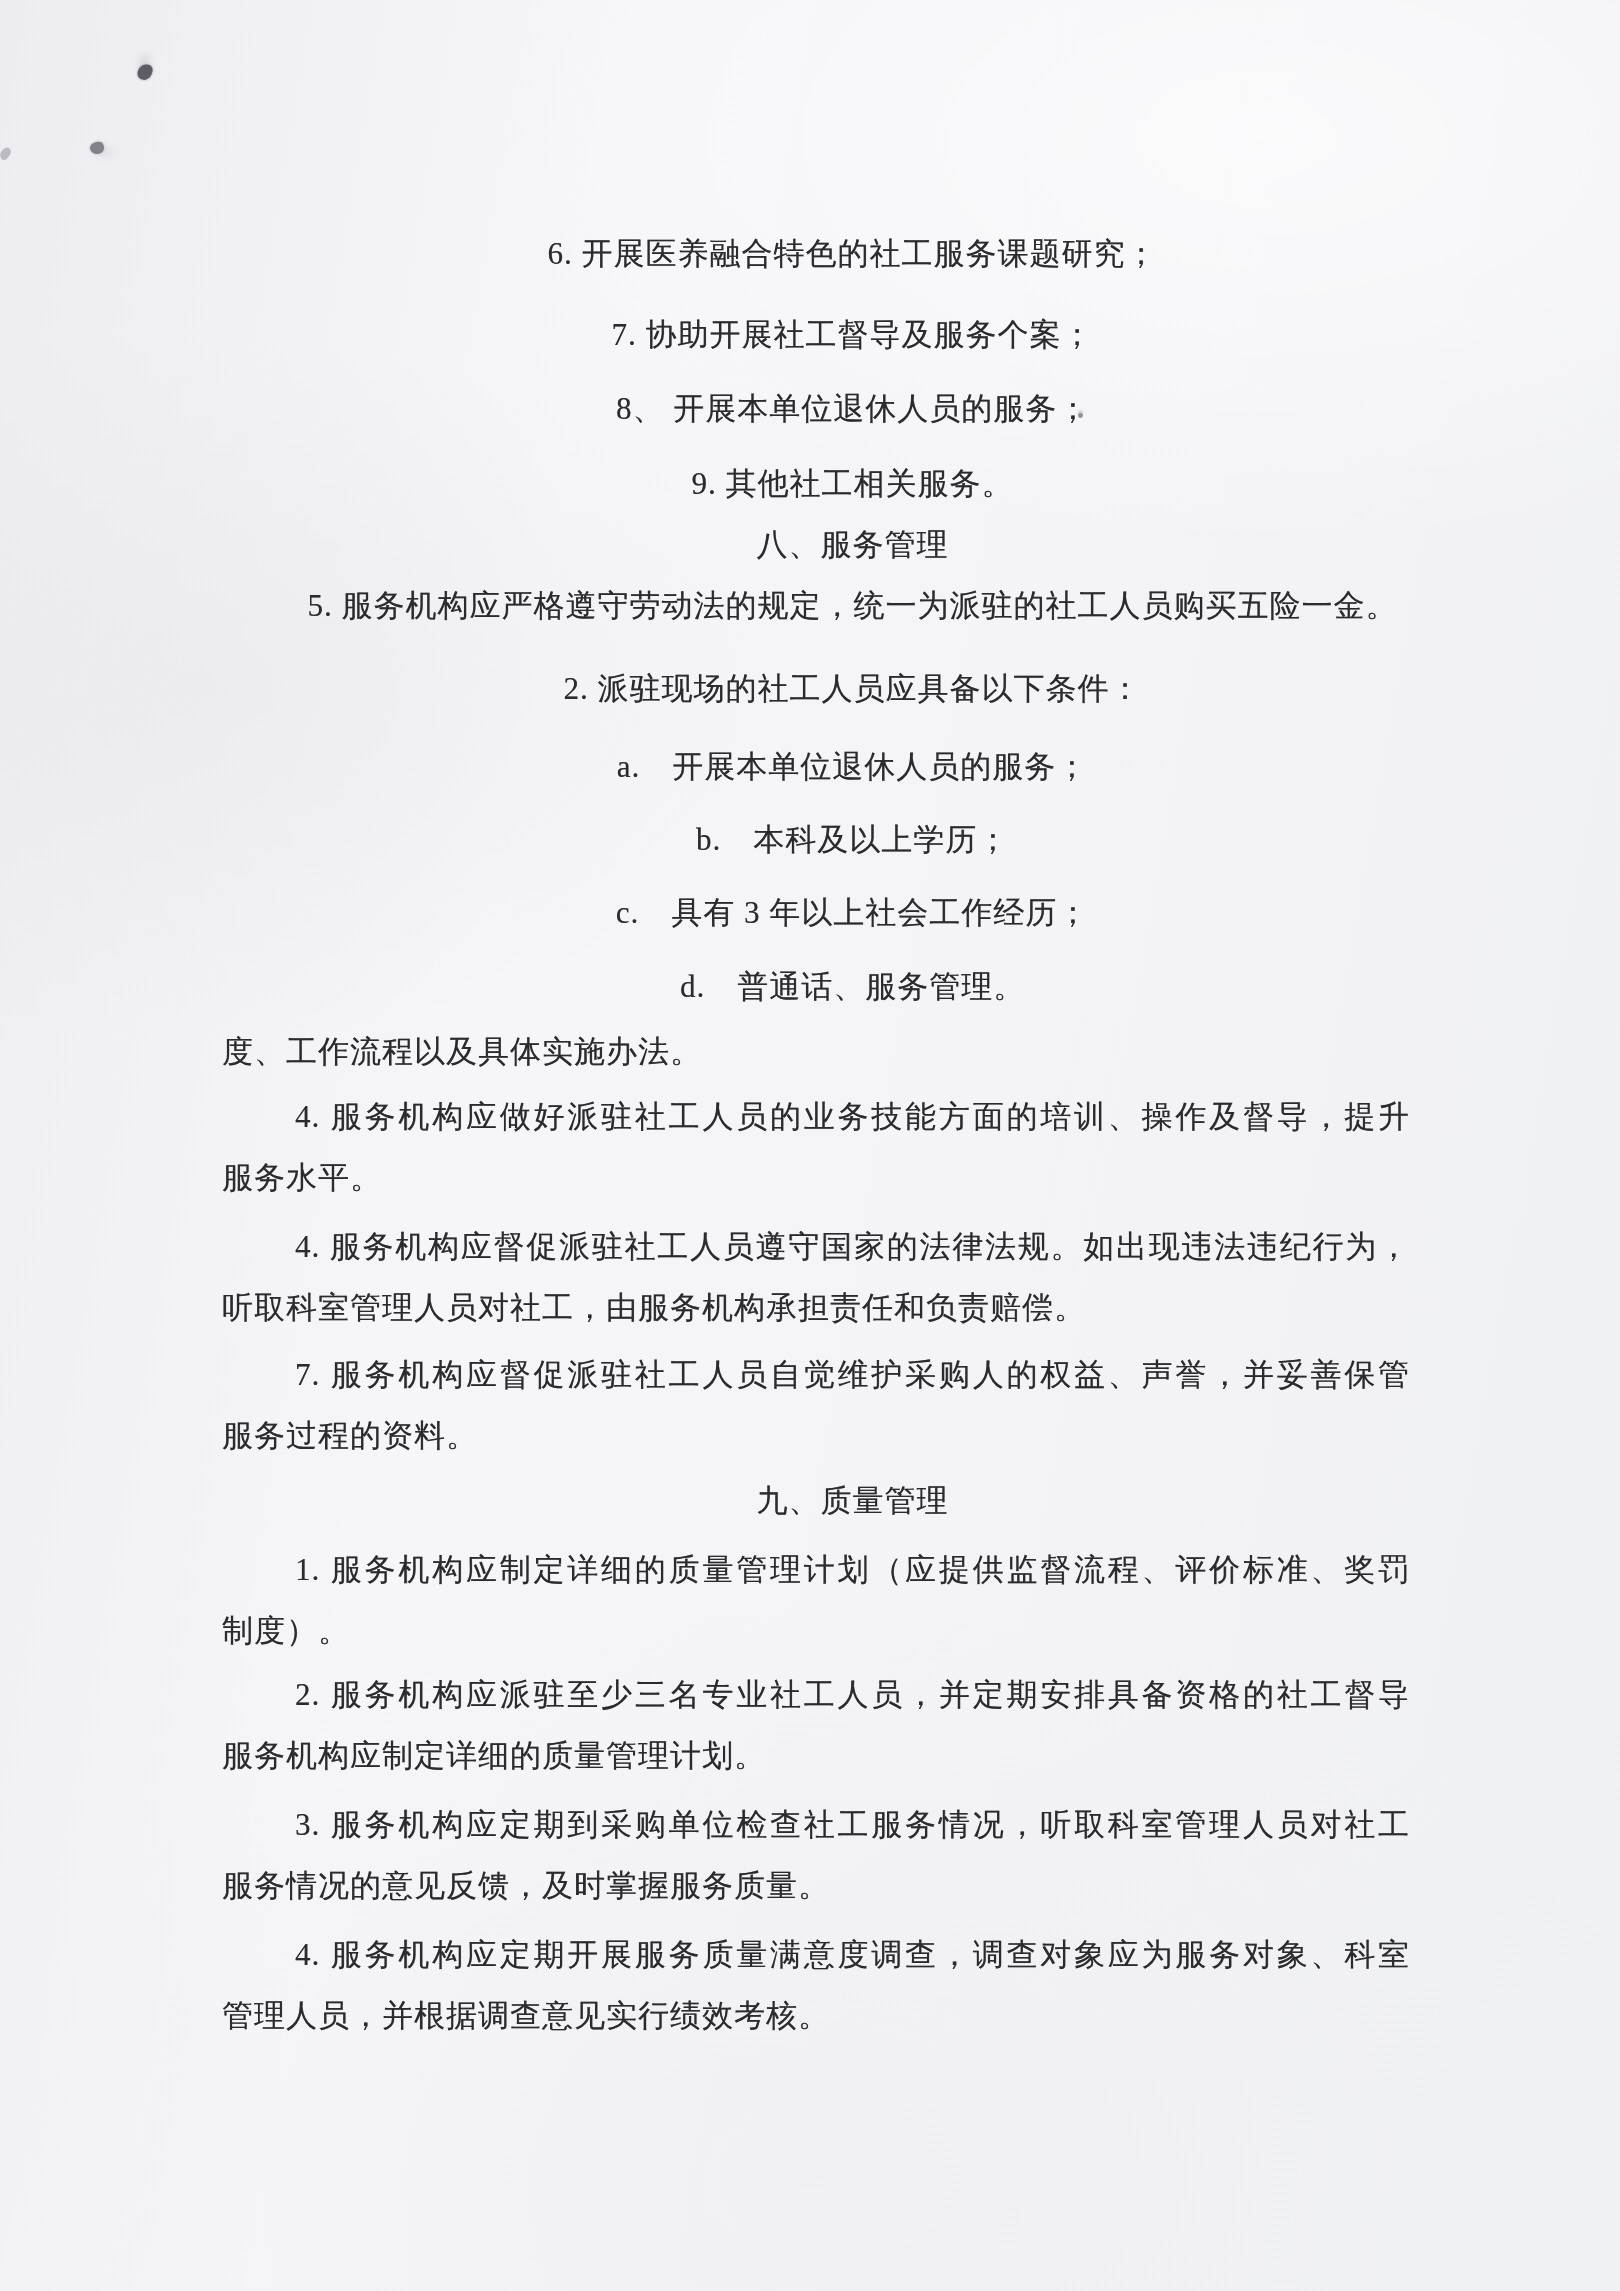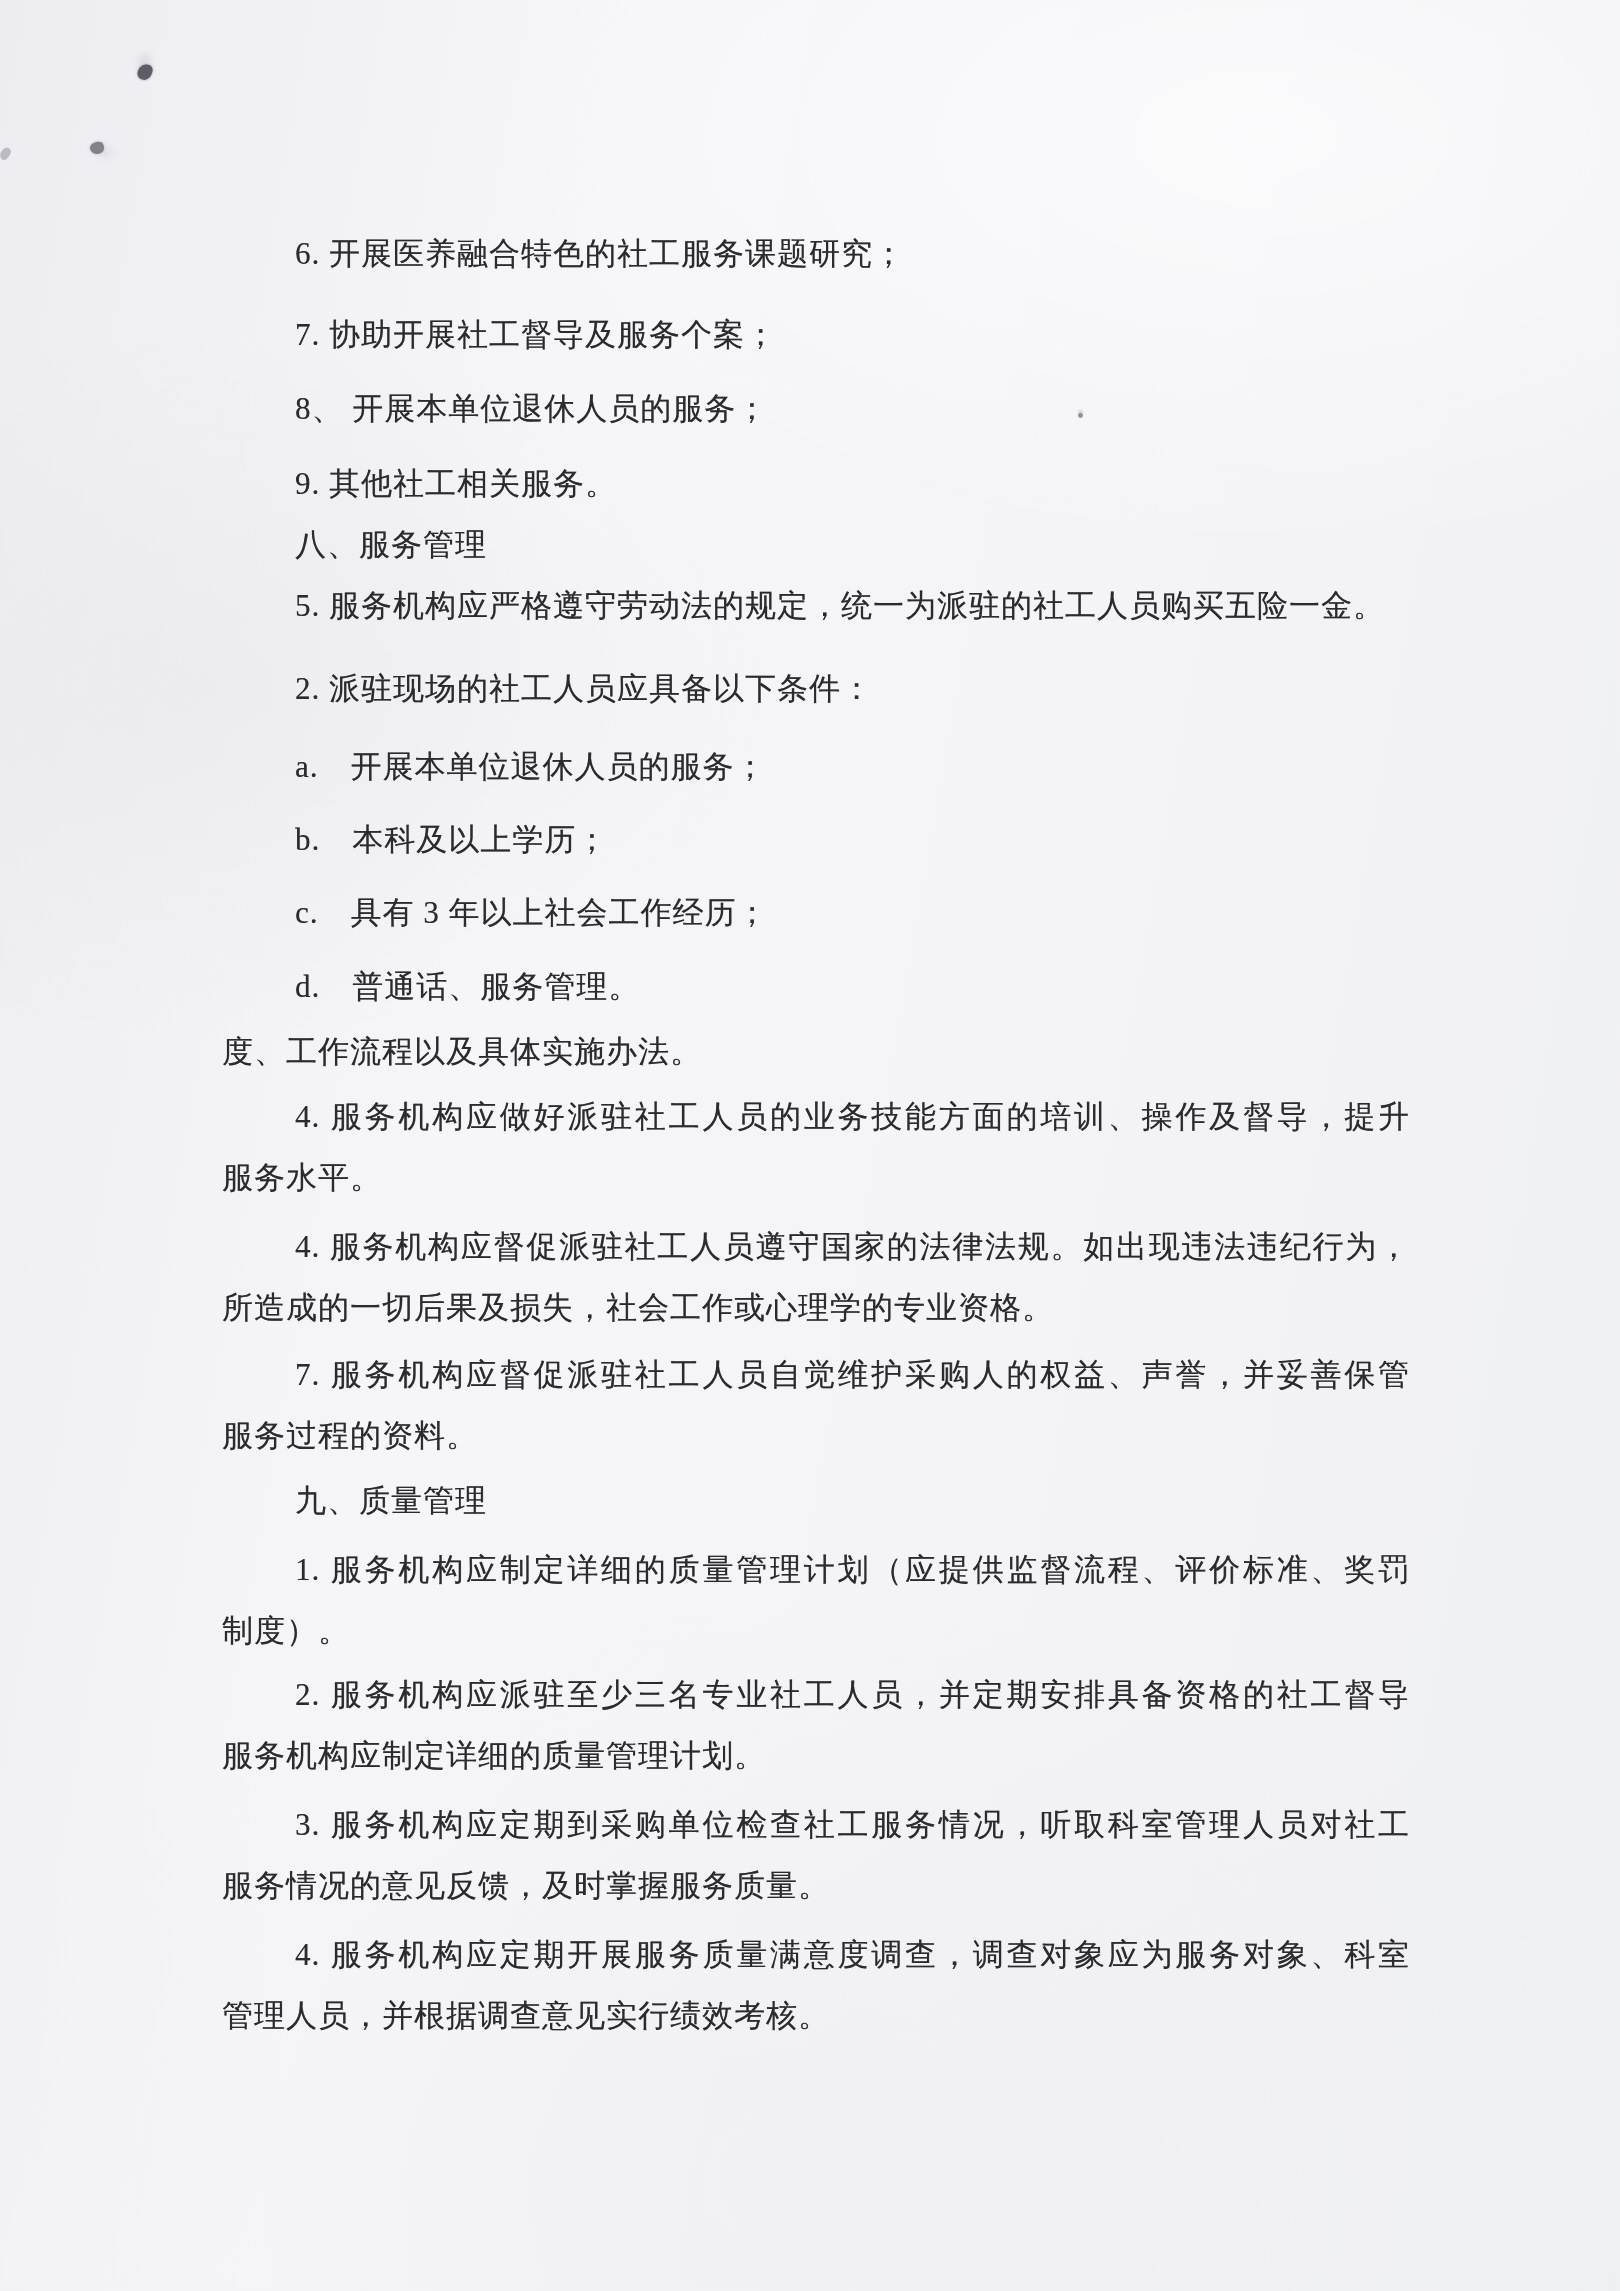--- a/index.html
+++ b/index.html
@@ -22,21 +22,21 @@
     left:222px;
     top:223px;
     width:1188px;
     font-size:31px;
     line-height:61px;
     letter-spacing:1px;
     text-shadow:0.3px 0.3px 0.6px rgba(43,43,46,.50);
   }
   .para{margin:0;}
   .ln{min-height:61px;}
-  .indent{text-indent:73px;}
+  .indent{text-indent:73px;text-align:center;}
   .fill{text-align:justify;text-align-last:justify;}
   
   .speck-a{
     position:absolute;left:138px;top:64px;width:13.7px;height:15.7px;
     background:#53535b;border-radius:62% 38% 55% 45%;
     transform:rotate(18deg);
     box-shadow:0 0 2.9px rgba(90,90,100,.55), -3.9px -9.8px 5.9px rgba(170,170,180,.25);
     opacity:.93;
   }
   .speck-b{
@@ -118,21 +118,21 @@
       <div class="ln">度、工作流程以及具体实施办法。</div>
     </div>
 
     <div class="para" style="margin-top:3.9px">
       <div class="ln indent fill">4. 服务机构应做好派驻社工人员的业务技能方面的培训、操作及督导，提升</div>
       <div class="ln">服务水平。</div>
     </div>
 
     <div class="para" style="margin-top:7.8px">
       <div class="ln indent fill">4. 服务机构应督促派驻社工人员遵守国家的法律法规。如出现违法违纪行为，</div>
-      <div class="ln">所造成的一切后果及损失，社会工作或心理学的专业资格。</div>
+      <div class="ln">听取科室管理人员对社工，由服务机构承担责任和负责赔偿。</div>
     </div>
 
     <div class="para" style="margin-top:5.9px">
       <div class="ln indent fill">7. 服务机构应督促派驻社工人员自觉维护采购人的权益、声誉，并妥善保管</div>
       <div class="ln">服务过程的资料。</div>
     </div>
 
     <div class="para" style="margin-top:3.9px">
       <div class="ln indent">九、质量管理</div>
     </div>

